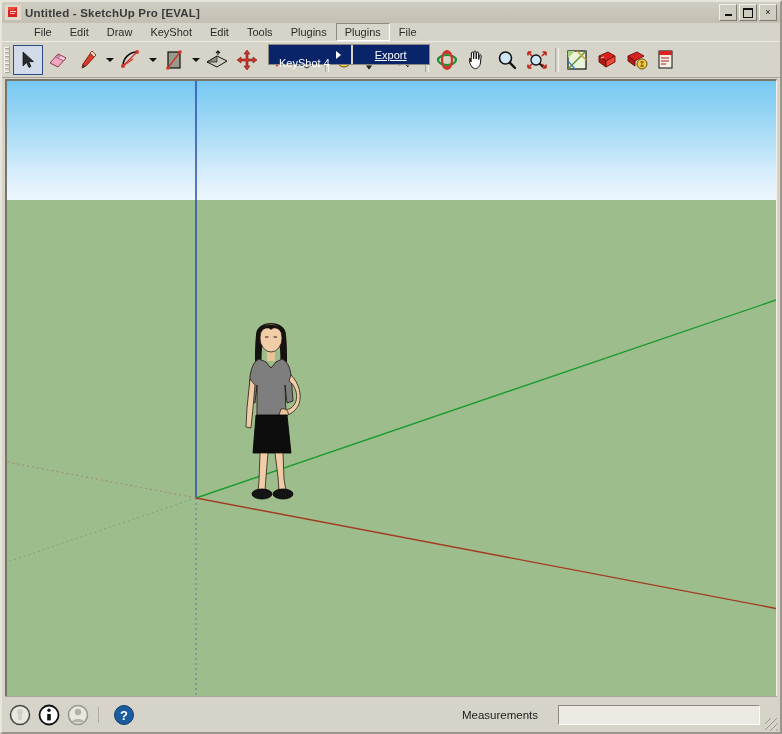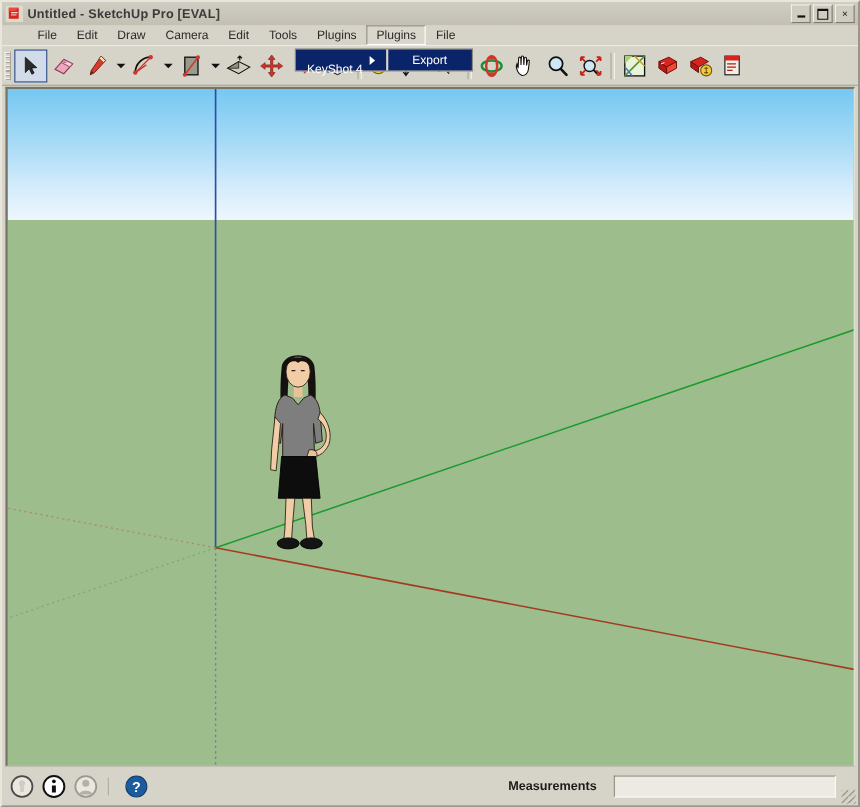--- a/index.html
+++ b/index.html
@@ -59,21 +59,21 @@
 
   
   .popup{position:absolute;left:266px;top:42px;height:19px;display:flex;
          z-index:40;border:1px solid #8c8880;background:#d6d3c8;}
   .pi{display:flex;align-items:center;background:#0a246a;color:#fff;
       font-size:11px;padding:0 10px;white-space:nowrap;height:100%;
       box-sizing:border-box;}
   .pi .lbl{margin-right:6px;margin-top:17px;}
   .pi .sub{width:0;height:0;border-top:4px solid transparent;
            border-bottom:4px solid transparent;border-left:5px solid #fff;}
-  .pi.second{margin-left:2px;padding:0 22px;}
+  .pi.second{margin-left:2px;padding:0 22px;text-decoration:underline;}
 
   
   .viewwrap{position:absolute;left:3px;top:77px;width:772px;height:618px;
             border-left:2px solid #787468;border-top:2px solid #787468;
             border-right:1px solid #f2f0e9;border-bottom:1px solid #f2f0e9;
             box-sizing:border-box;overflow:hidden;background:#9dbd8d;}
   .viewport{position:absolute;inset:0;overflow:hidden;}
   .sky{position:absolute;left:0;top:0;width:100%;height:119px;
        background:linear-gradient(to bottom,#76c8f2 0%,#a5daf6 40%,#d4ecfb 75%,#eef7fd 100%);}
   .ground{position:absolute;left:0;top:119px;right:0;bottom:0;background:#9dbd8d;}
@@ -82,21 +82,21 @@
   
   .figure{position:absolute;left:222px;top:224px;width:84px;height:197px;}
   .figure svg{display:block;}
 
   
   .statusbar{position:absolute;left:0;bottom:0;width:778px;height:35px;
              background:#d6d3c8;display:flex;align-items:center;}
   .sicon{width:22px;height:22px;margin-left:7px;flex:0 0 auto;}
   .sicon svg{display:block;}
   .ssep{width:1px;height:16px;background:#b0aca1;margin:0 7px 0 9px;flex:0 0 auto;}
-  .measure-label{position:absolute;left:460px;font-size:11.5px;color:#1c1c1c;font-weight:bold;}
+  .measure-label{position:absolute;left:460px;font-size:11.5px;color:#1c1c1c;}
   .measure-box{position:absolute;left:556px;width:202px;height:20px;
                background:#eceae2;
                border-left:1px solid #8e8a80;border-top:1px solid #8e8a80;
                border-right:1px solid #fbfaf6;border-bottom:1px solid #fbfaf6;
                box-sizing:border-box;}
   .measure-box input{width:100%;height:100%;border:0;outline:0;background:transparent;
                      font-family:"Liberation Sans",sans-serif;font-size:11px;
                      padding:0 4px;box-sizing:border-box;color:#111;}
   .grip-corner{position:absolute;right:2px;bottom:1px;width:13px;height:13px;
      background:
@@ -128,21 +128,21 @@
           <i></i>
         </div>
       <div class="wbtn wb-close">×</div>
     </div>
   </div>
 
   <div class="menubar">
     <div class="menu-item">File</div>
     <div class="menu-item">Edit</div>
     <div class="menu-item">Draw</div>
-    <div class="menu-item">Camera</div>
+    <div class="menu-item">KeyShot</div>
     <div class="menu-item">Edit</div>
     <div class="menu-item">Tools</div>
     <div class="menu-item">Plugins</div>
     <div class="menu-item open">Plugins</div>
     <div class="menu-item">File</div>
   </div>
 
   <div class="toolbar">
     <div class="grip"></div>
 

